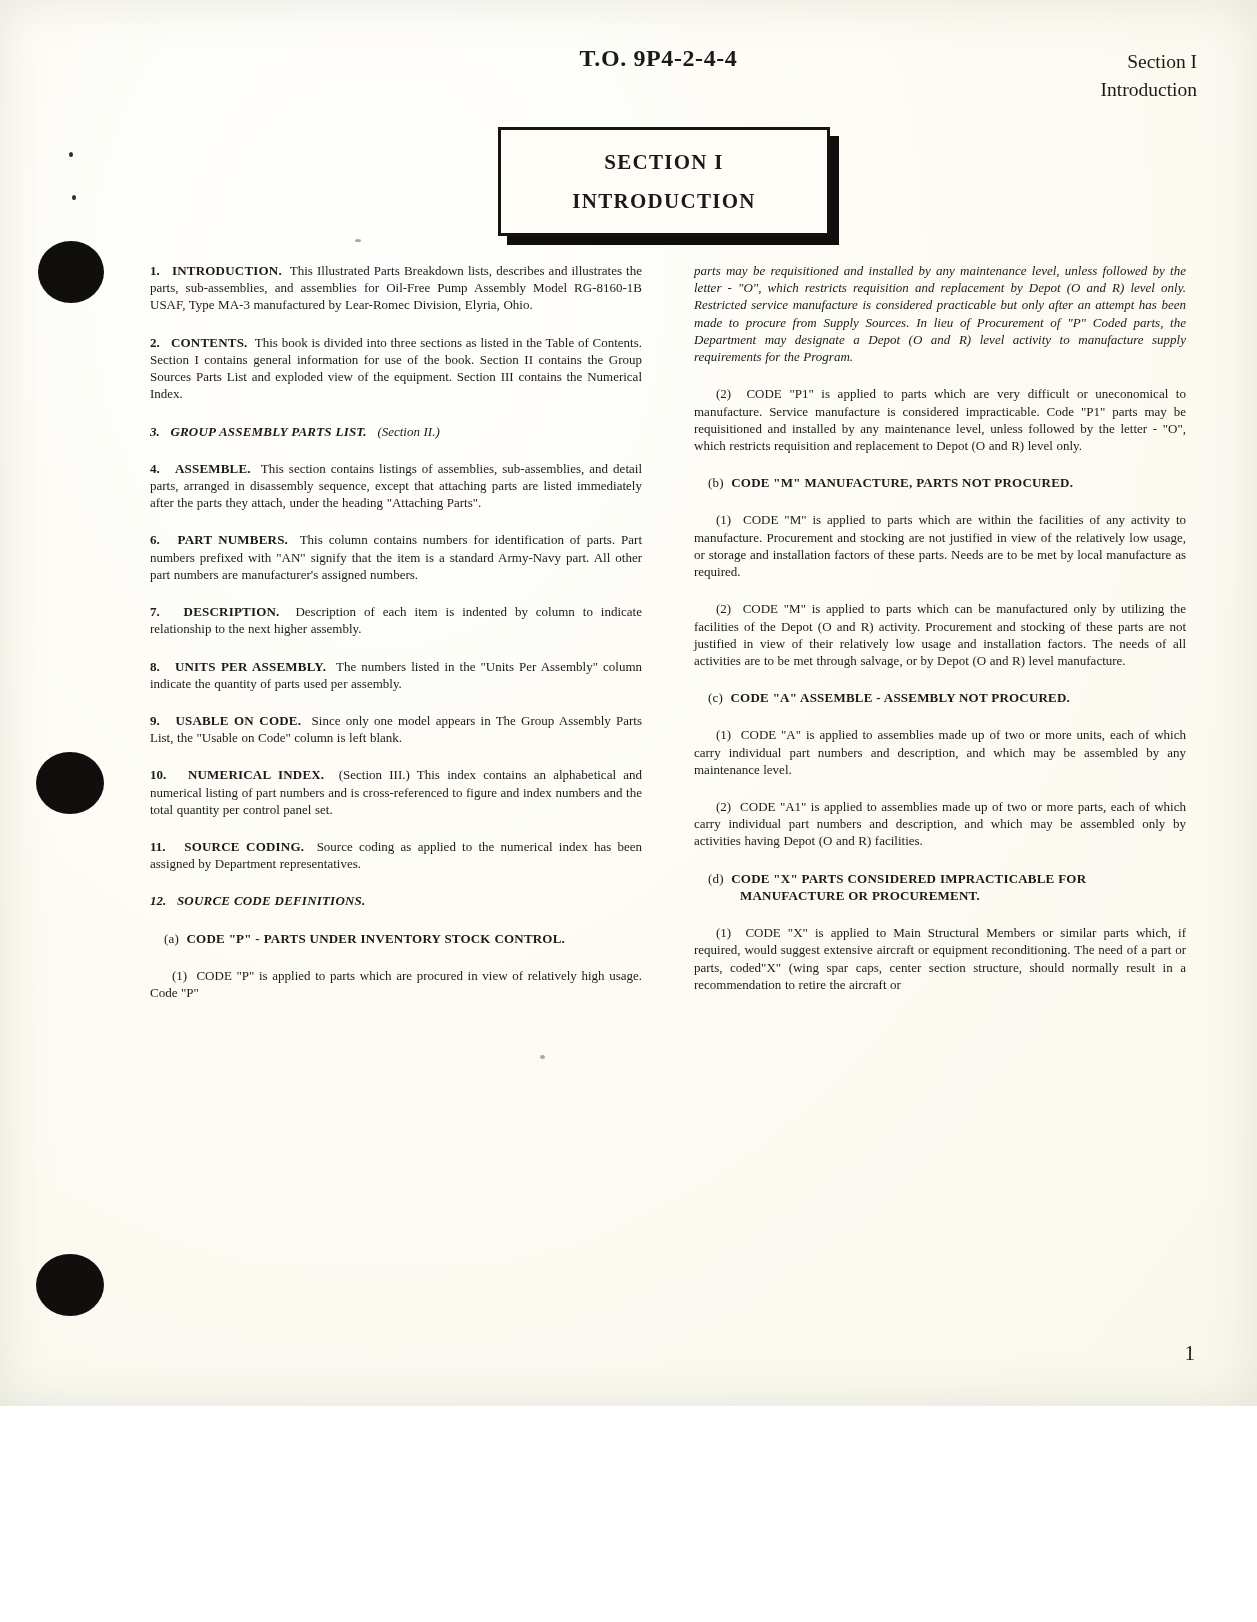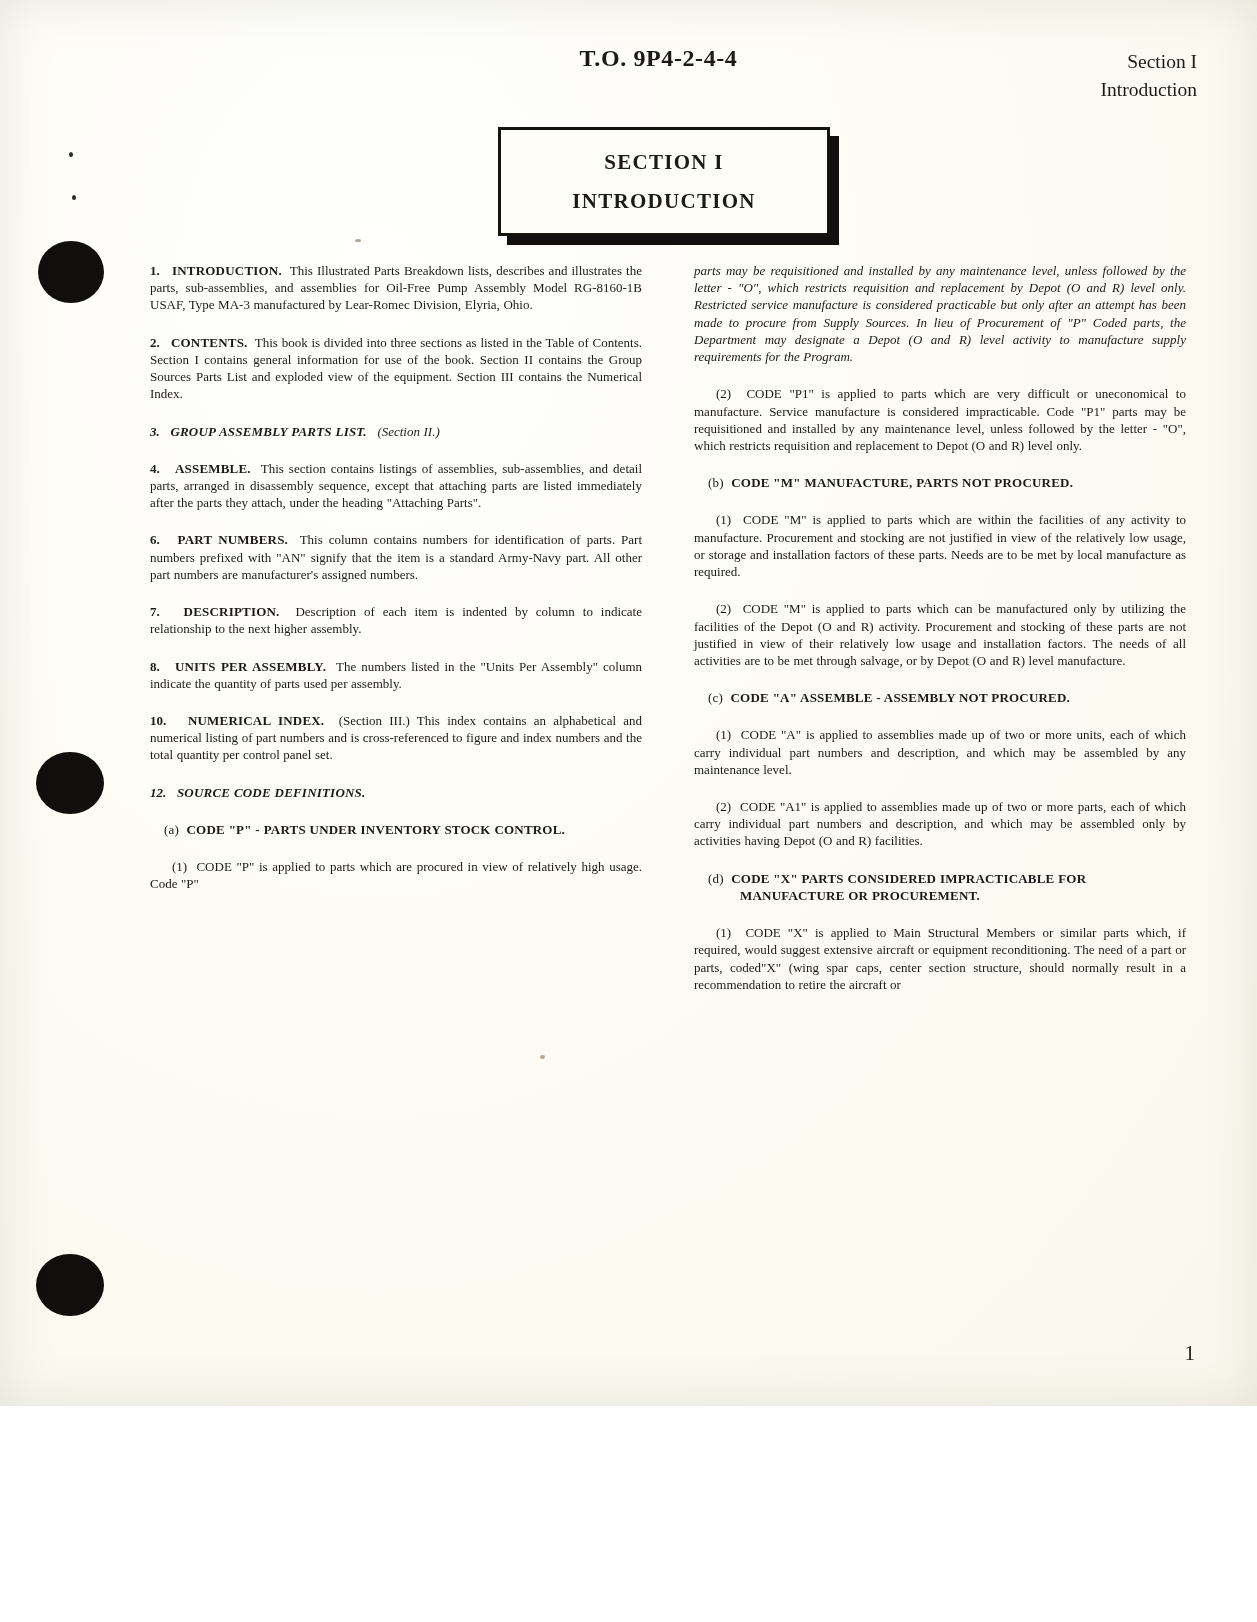--- a/index.html
+++ b/index.html
@@ -203,23 +203,25 @@
 
       <p><span class="num">4.</span>&nbsp;&nbsp; <span class="cap">ASSEMBLE.</span>&nbsp; <span>This section contains listings of assemblies, sub-assemblies, and detail parts, arranged in disassembly sequence, except that attaching parts are listed immediately after the parts they attach, under the heading "Attaching Parts".</span></p>
 
 
       <p><span class="num">6.</span>&nbsp;&nbsp; <span class="cap">PART NUMBERS.</span>&nbsp; <span>This column contains numbers for identification of parts. Part numbers prefixed with "AN" signify that the item is a standard Army-Navy part. All other part numbers are manufacturer's assigned numbers.</span></p>
 
       <p><span class="num">7.</span>&nbsp;&nbsp; <span class="cap">DESCRIPTION.</span>&nbsp; <span>Description of each item is indented by column to indicate relationship to the next higher assembly.</span></p>
 
       <p><span class="num">8.</span>&nbsp;&nbsp; <span class="cap">UNITS PER ASSEMBLY.</span>&nbsp; <span>The numbers listed in the "Units Per Assembly" column indicate the quantity of parts used per assembly.</span></p>
 
+      <p><span class="num">9.</span>&nbsp;&nbsp; <span class="cap">USABLE ON CODE.</span>&nbsp; <span>Since only one model appears in The Group Assembly Parts List,  the "Usable on Code" column is left blank.</span></p>
 
       <p><span class="num">10.</span>&nbsp;&nbsp; <span class="cap">NUMERICAL INDEX.</span>&nbsp; <span>(Section III.) This index contains an alphabetical and numerical listing of part numbers and is cross-referenced to figure and index numbers and the total quantity per control panel set.</span></p>
 
+      <p><span class="num">11.</span>&nbsp;&nbsp; <span class="cap">SOURCE CODING.</span>&nbsp; <span>Source coding as applied to the numerical index has been assigned by Department representatives.</span></p>
 
       <p class="plain"><span class="num">12.</span>&nbsp;&nbsp; <span class="cap">SOURCE CODE DEFINITIONS.</span></p>
 
       <p class="lettered"><span class="tag">(a)</span>&nbsp; <span>CODE "P" - PARTS UNDER INVENTORY STOCK CONTROL.</span></p>
 
       <p class="numbered"><span>(1)</span>&nbsp; <span>CODE "P" is applied to parts which are procured in view of relatively high usage. Code "P"</span></p>
     </div>
 
     <div class="col">
       <p class="plain">parts may be requisitioned and installed by any maintenance level,  unless followed by the letter - "O", which restricts requisition and replacement by Depot (O and R) level only.  Restricted service manufacture is considered practicable but only after an attempt has been made to procure from Supply Sources.  In lieu of Procurement of "P" Coded parts, the Department may designate a Depot (O and R) level activity to manufacture supply requirements for the Program.</p>

